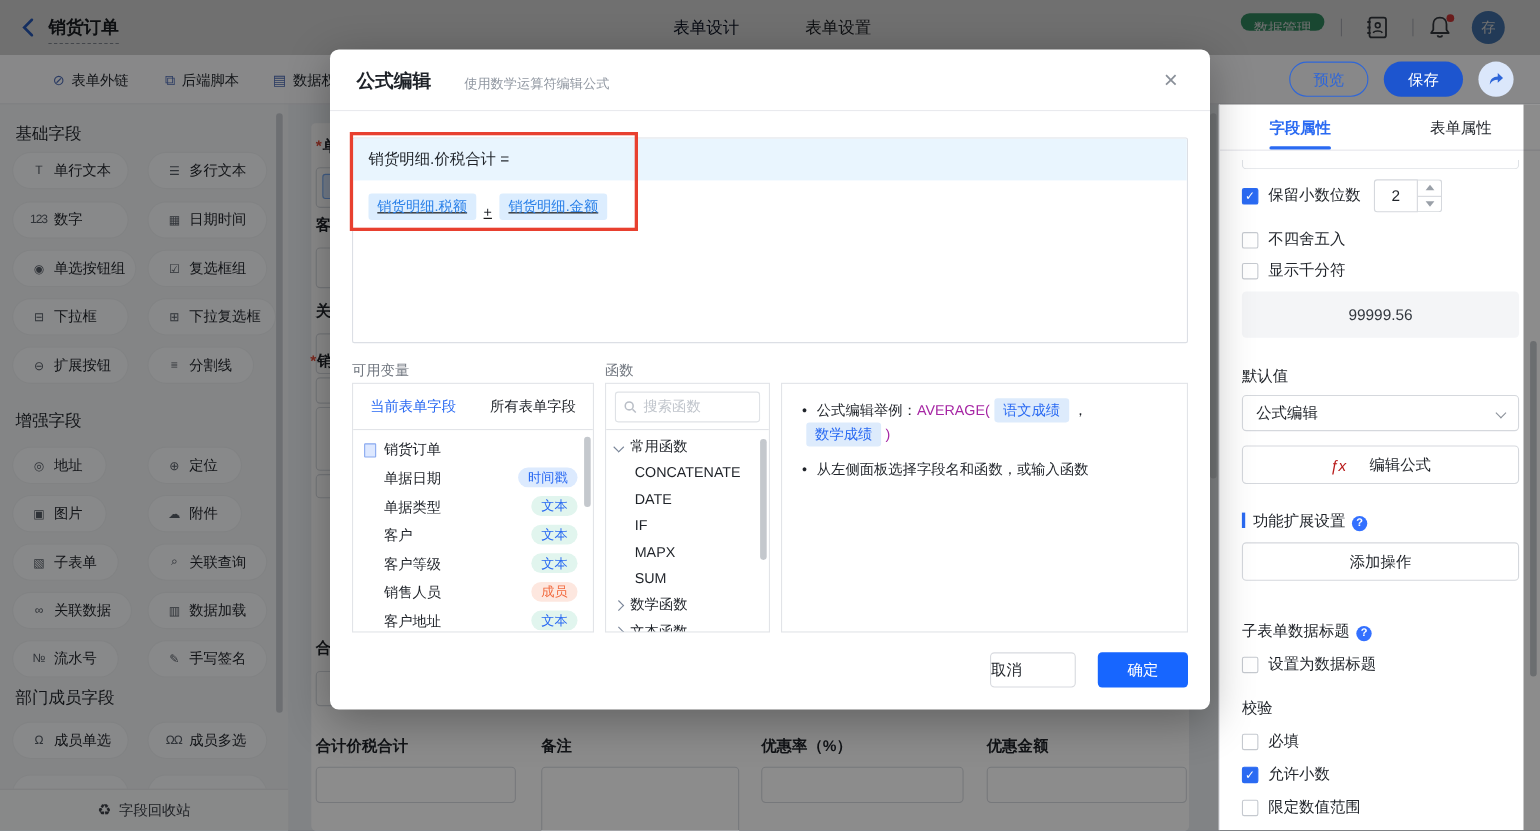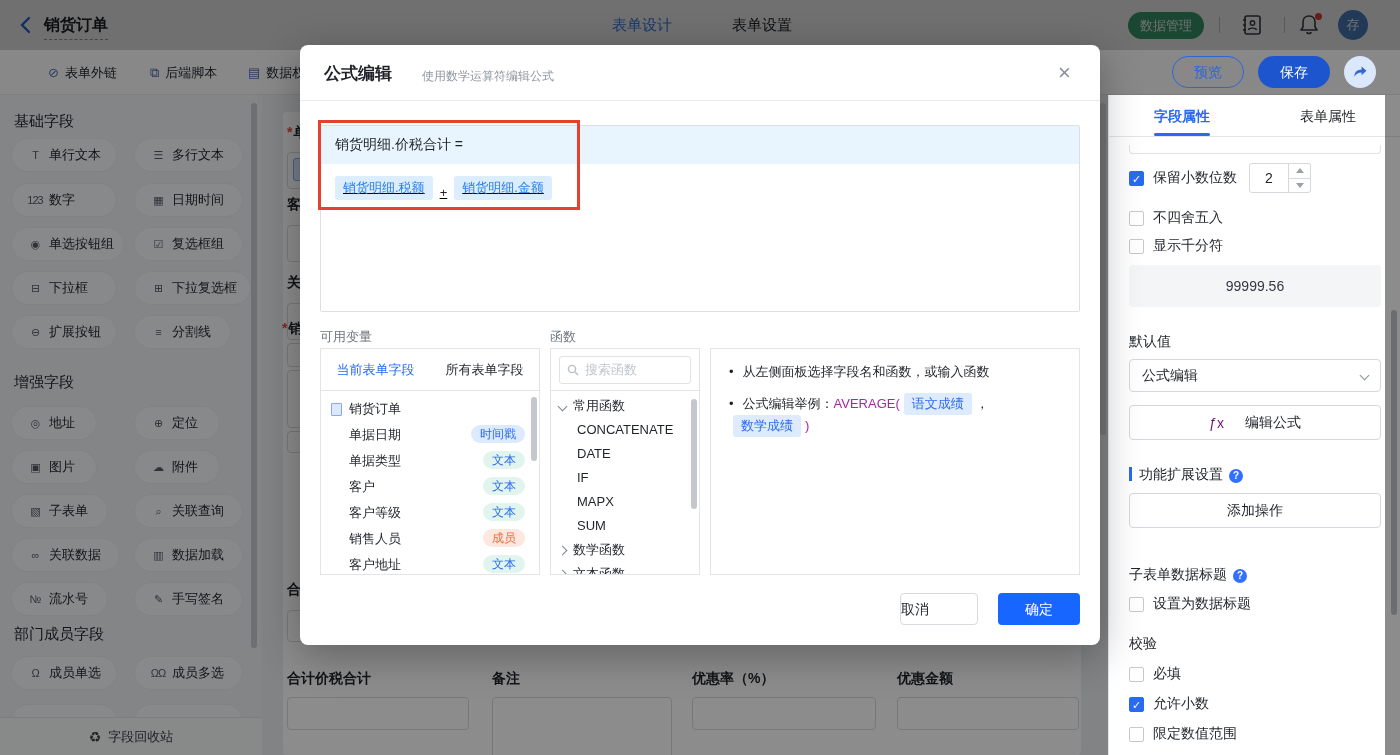--- a/index.html
+++ b/index.html
@@ -5,21 +5,21 @@
   html,body{margin:0;padding:0;background:#3c3f44;}
   *{box-sizing:border-box;font-family:"Liberation Sans","DejaVu Sans",sans-serif;}
   .app{position:relative;width:1400px;height:755px;overflow:hidden;background:#eceef2;}
   .abs{position:absolute;}
 
   
   .header{left:0;top:0;width:1400px;height:50px;background:#fff;}
   .hdr-title{font-size:16px;color:#1f2329;font-weight:bold;}
   .hdr-dash{border-bottom:1px dashed #9aa1ab;height:0;}
   .hdr-tab{font-size:15px;color:#1f2329;}
-  .hdr-tab.active{color:#3b82f6;}
+  .hdr-tab.active{color:#0f172a;}
   .pill-green{background:#3ba272;color:#fff;font-size:13px;border-radius:15px;text-align:center;line-height:27px;}
   .vdiv{width:1px;height:16px;background:#c7cbd1;}
   .avatar{width:30px;height:30px;border-radius:50%;background:#4f86c6;color:#fff;font-size:13px;text-align:center;line-height:30px;}
   .reddot{width:7px;height:7px;border-radius:50%;background:#f24040;}
 
   
   .toolbar{left:0;top:50px;width:1400px;height:45px;background:#f7f8fa;border-bottom:1px solid #e2e4e8;}
   .tb-item{display:flex;align-items:center;height:45px;font-size:13px;color:#1f2329;}
   .tb-ic{color:#4e6bb4;font-size:13px;margin-right:6px;}
   .btn-preview{width:72px;height:32px;border:1px solid #2e66d9;border-radius:16px;color:#2e66d9;font-size:14px;text-align:center;line-height:30px;background:transparent;}
@@ -127,21 +127,21 @@
 <div class="app">
 
   <div class="abs header">
     <svg class="abs" style="left:20px;top:16px" width="12" height="18" viewBox="0 0 12 18">
         <polyline points="9,2 2,9 9,16" fill="none" stroke="#2f6bdd" stroke-width="2.4" stroke-linecap="round"></polyline>
       </svg>
     <div class="abs hdr-title" style="left:44px;top:15px">销货订单</div>
     <div class="abs hdr-dash" style="left:44px;top:39px;width:64px"></div>
     <div class="abs hdr-tab active" style="left:612px;top:16px">表单设计</div>
     <div class="abs hdr-tab" style="left:732px;top:16px">表单设置</div>
-    <div class="abs pill-green" style="left:1128px;top:12px;width:76px;height:27px">数据管理</div>
+    <div class="abs pill-green" style="left:1128px;top:12px;width:76px;height:16px">数据管理</div>
     <div class="abs vdiv" style="left:1219px;top:17px"></div>
     <svg class="abs" style="left:1240px;top:13px" width="24" height="24" viewBox="0 0 24 24">
         <rect x="5" y="3" width="15" height="18" rx="2" fill="none" stroke="#3c4148" stroke-width="1.6"></rect>
         <line x1="3" y1="7" x2="6" y2="7" stroke="#3c4148" stroke-width="1.6"></line>
         <line x1="3" y1="12" x2="6" y2="12" stroke="#3c4148" stroke-width="1.6"></line>
         <line x1="3" y1="17" x2="6" y2="17" stroke="#3c4148" stroke-width="1.6"></line>
         <circle cx="12.5" cy="10" r="2.2" fill="none" stroke="#3c4148" stroke-width="1.4"></circle>
         <path d="M8.5 17 C9 14.5 16 14.5 16.5 17" fill="none" stroke="#3c4148" stroke-width="1.4"></path>
       </svg>
     <div class="abs vdiv" style="left:1284px;top:17px"></div>
@@ -344,21 +344,21 @@
       <span class="lb">显示千分符</span>
     </div>
     <div class="abs preview-box" style="left:20px;top:170px;width:252px;height:42px">99999.56</div>
 
     <div class="abs p-sec" style="left:20px;top:238px">默认值</div>
     <div class="abs pselect" style="left:20px;top:264px;width:252px;height:33px">
       <span style="flex:1">公式编辑</span>
       <span class="chev down"></span>
     </div>
     <div class="abs pbtn" style="left:20px;top:310px;width:252px;height:35px">
-      <span style="color:#701a75;margin-right:21px">ƒx</span>
+      <span style="font-style:italic;color:#b91c1c;margin-right:21px">ƒx</span>
       <span>编辑公式</span>
     </div>
 
     <div class="abs" style="left:20px;top:370px">
       <span class="bluebar"></span><span class="p-sec">功能扩展设置</span><span class="qmark">?</span>
     </div>
     <div class="abs pbtn" style="left:20px;top:398px;width:252px;height:35px">添加操作</div>
 
     <div class="abs" style="left:20px;top:470px">
       <span class="p-sec">子表单数据标题</span><span class="qmark">?</span>
@@ -449,30 +449,30 @@
         </div>
       <div class="fgroup">
           <span class="chev right"></span>
           <span>文本函数</span>
         </div>
       <div class="f-thumb"></div>
     </div>
 
     <div class="abs mpanel tipspanel" style="left:410px;top:303px;width:370px;height:227px">
       <div class="tiprow">
-          <span>从左侧面板选择字段名和函数，或输入函数</span>
-        </div>
-      <div class="tiprow">
         <span>公式编辑举例：</span>
         <span class="tfn">AVERAGE(</span>
         <span class="tchip">语文成绩</span>
         <span>，</span>
         <span class="tchip">数学成绩</span>
         <span class="tfn">)</span>
       </div>
+      <div class="tiprow">
+          <span>从左侧面板选择字段名和函数，或输入函数</span>
+        </div>
     </div>
 
     <div class="abs btn-cancel">取消</div>
     <div class="abs btn-ok">确定</div>
   </div>
 
   <div class="abs redrect"></div>
 
 </div>
 

